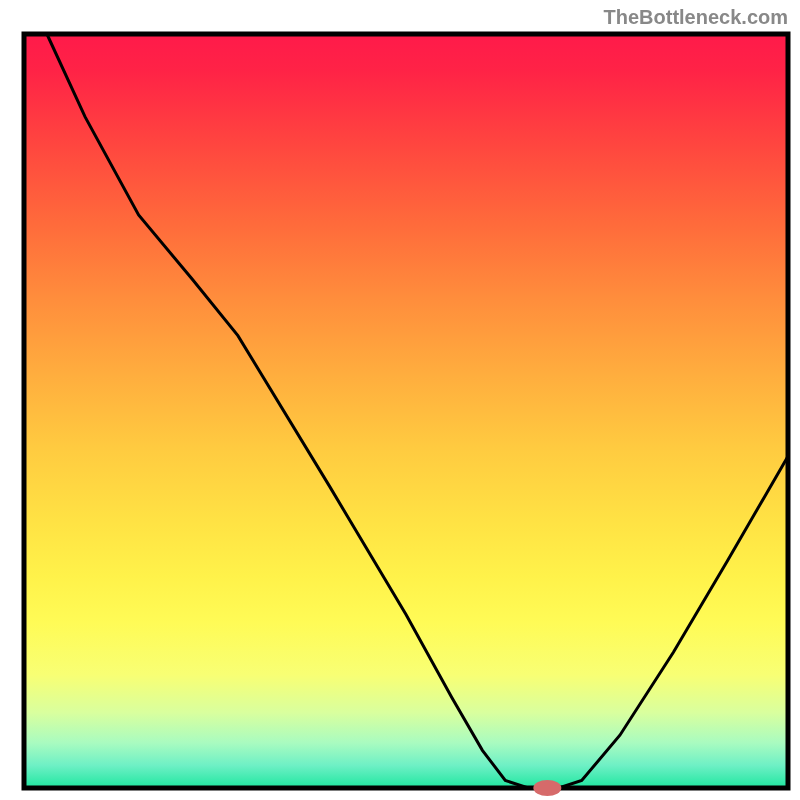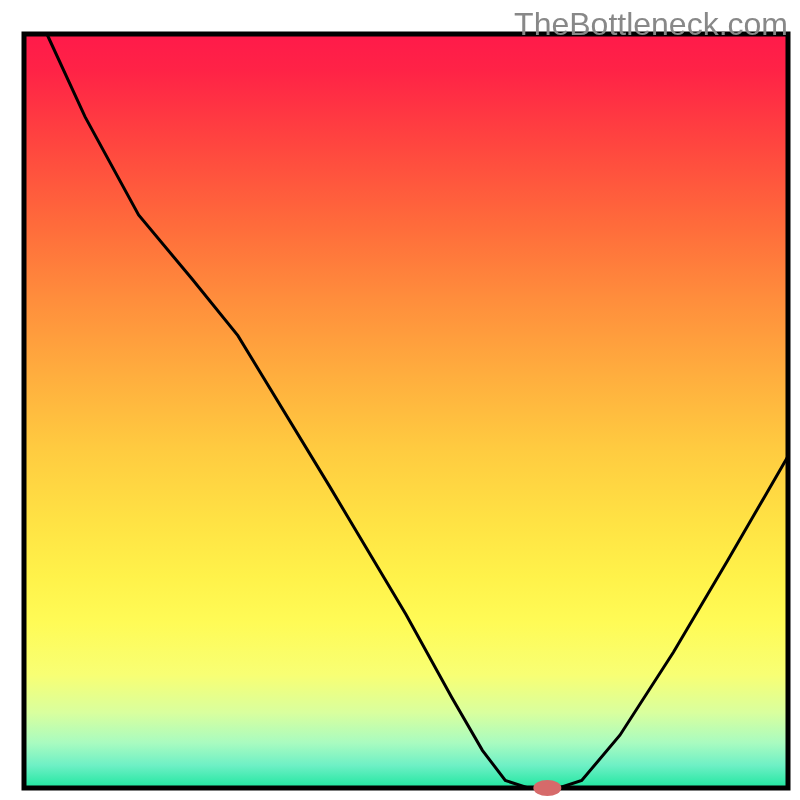--- a/index.html
+++ b/index.html
@@ -15,22 +15,22 @@
   }
   .chart-container {
     position: relative;
     width: 800px;
     height: 800px;
   }
   .watermark {
     position: absolute;
     top: 6px;
     right: 12px;
-    font-size: 32px;
-    font-weight: normal;
+    font-size: 20px;
+    font-weight: bold;
     color: #888;
     z-index: 10;
   }
   svg {
     display: block;
   }
 </style>
 </head>
 <body>
 

